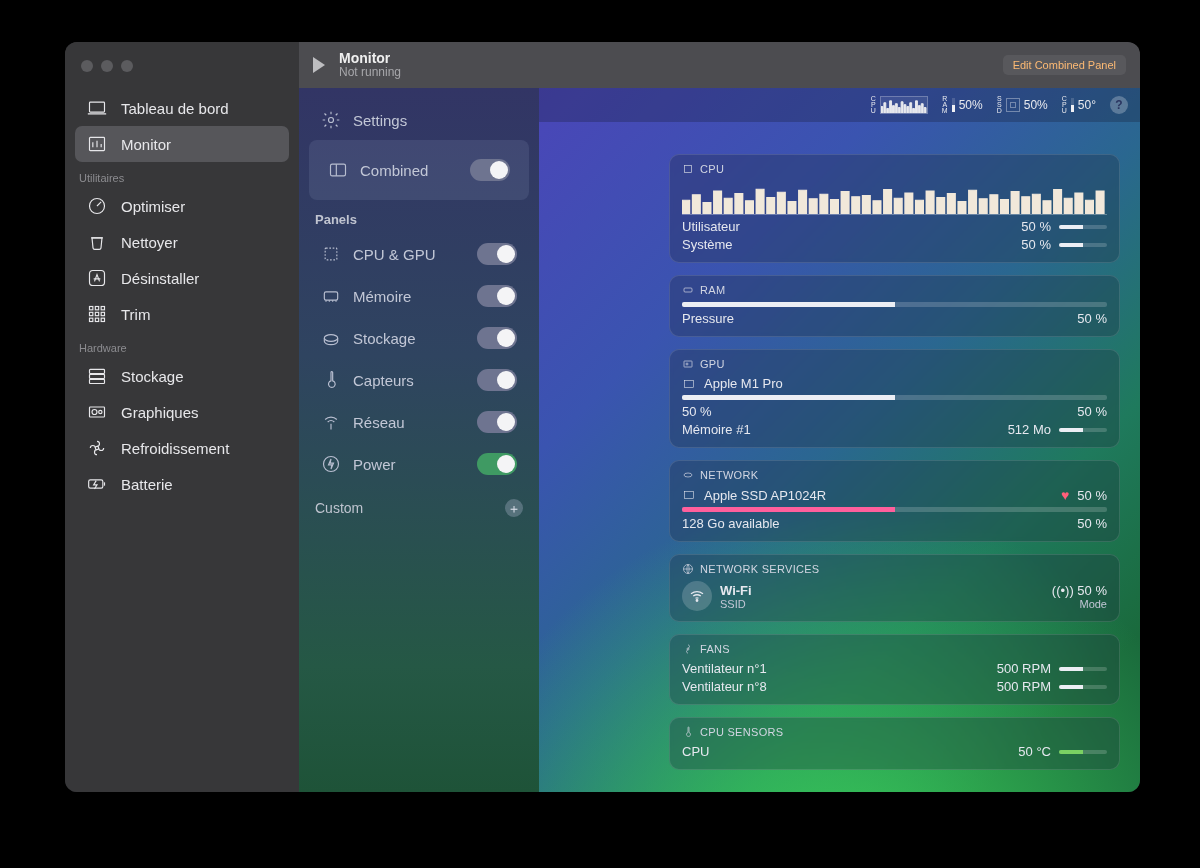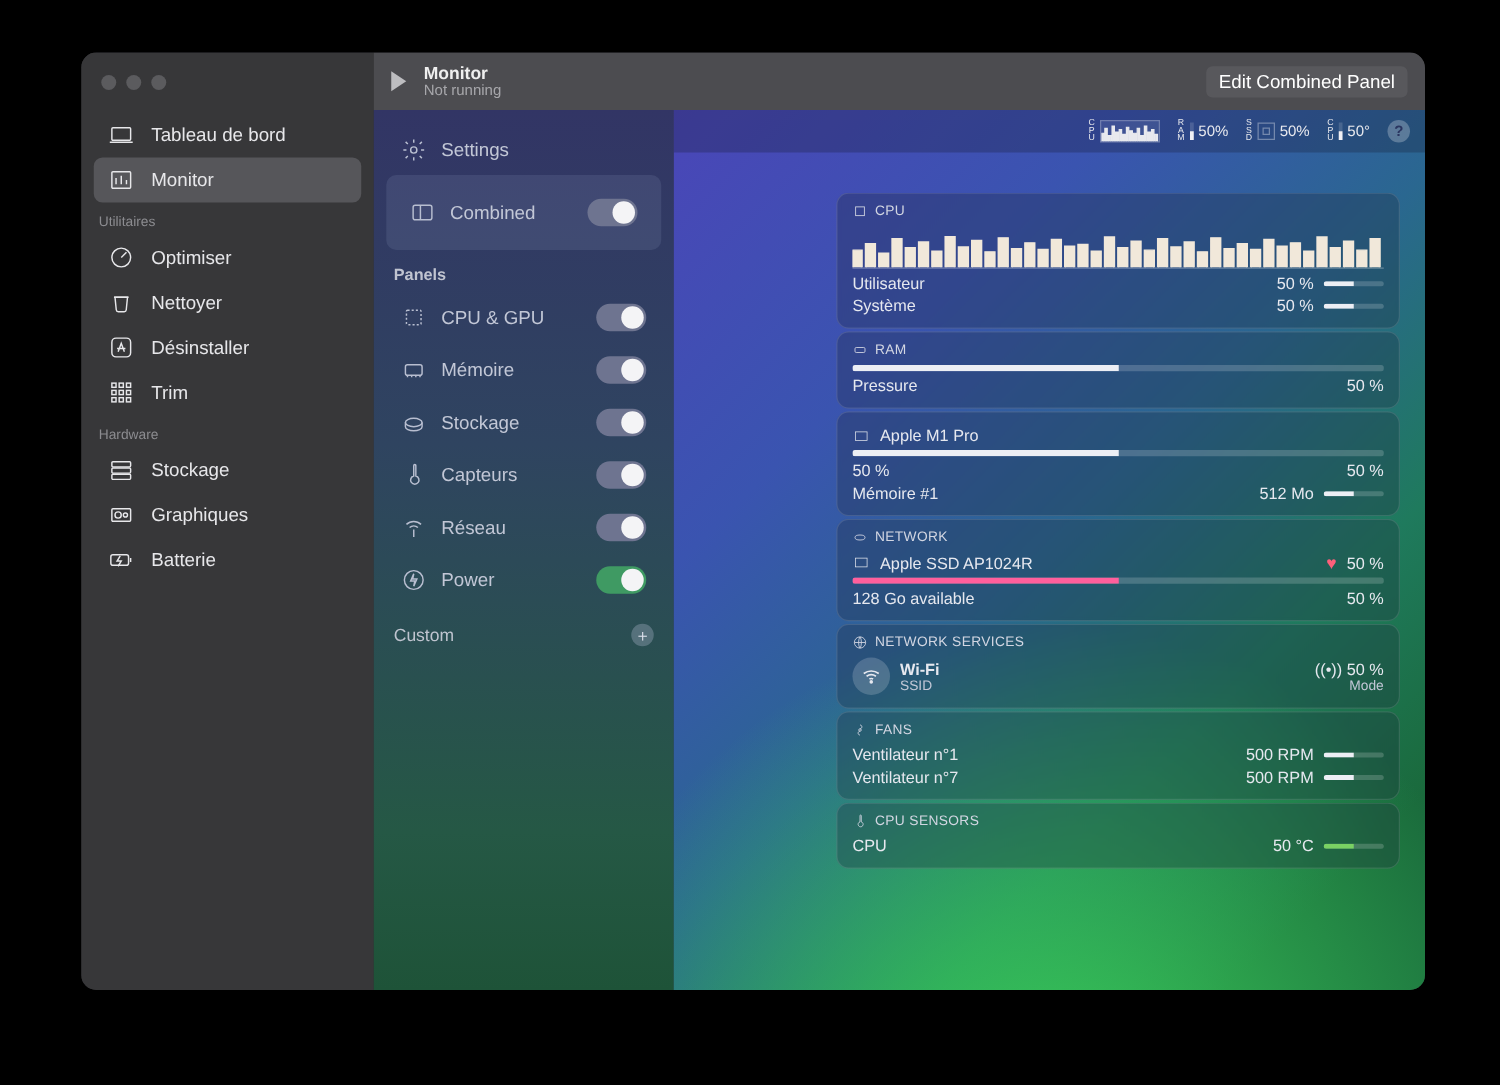--- a/index.html
+++ b/index.html
@@ -27,21 +27,21 @@
   .right { flex: 1; display: flex; flex-direction: column; }
   .topbar {
     height: 46px; background: #4c4c50; display: flex; align-items: center; padding: 0 14px; gap: 14px;
     border-top-right-radius: 12px;
   }
   .topbar .play { width: 0; height: 0; border-left: 12px solid #bdbdc0; border-top: 8px solid transparent; border-bottom: 8px solid transparent; }
   .topbar .titleblock { line-height: 1.15; }
   .topbar .title { font-weight: 600; font-size: 14px; color: #efefef; }
   .topbar .sub { font-size: 12px; color: #a7a7ab; }
   .topbar .spacer { flex: 1; }
-  .topbar .edit { background: #58585c; padding: 4px 10px; border-radius: 5px; font-size: 15px; color: #ffffff; }
+  .topbar .edit { background: #58585c; padding: 4px 10px; border-radius: 5px; font-size: 11px; color: #fdba74; }
 
   .split { flex: 1; display: flex; min-height: 0; }
   
   .settings {
     width: 240px; padding: 12px 10px;
     background: linear-gradient(180deg, #323565 0%, #2f4460 38%, #255845 82%, #1e5338 100%);
   }
   .set-item {
     display: flex; align-items: center; gap: 12px; padding: 10px 12px; border-radius: 8px;
     color: #c2c7d6; font-size: 15px;
@@ -79,21 +79,21 @@
   .spark { width: 48px; height: 18px; background: rgba(255,255,255,0.08); border:1px solid rgba(255,255,255,0.25); position:relative; overflow:hidden; }
   .spark svg { position:absolute; inset:0; stroke:#e8e9ee; fill:#e8e9ee; }
   .minibar { width:3px; height:14px; background: rgba(255,255,255,0.15); position:relative; }
   .minibar::after{content:"";position:absolute;left:0;right:0;bottom:0;top:50%;background:#f0f0f4;}
   .minibox { width:14px;height:14px;border:1px solid rgba(255,255,255,0.35); position:relative;}
   .minibox::after{content:"";position:absolute;inset:3px;border:1px solid rgba(255,255,255,0.35);}
   .help { width:18px;height:18px;border-radius:50%;background:rgba(255,255,255,0.25);display:flex;align-items:center;justify-content:center;font-size:12px;font-weight:600;color:#2a3560;}
 
   .stack {
     position: absolute; left: 130px; right: 20px; top: 66px; bottom: 0;
-    overflow: hidden; display:flex; flex-direction:column; gap:2px;
+    overflow: hidden; display:flex; flex-direction:column; gap:12px;
   }
   .card {
     background: rgba(30,40,60,0.30); border: 1px solid rgba(255,255,255,0.12);
     border-radius: 10px; padding: 8px 12px 10px 12px; color: #e6e8ef; font-size: 13px;
     backdrop-filter: blur(2px);
   }
   .card-h { display:flex; align-items:center; gap:6px; font-size: 11px; color:#d2d6e2; letter-spacing:0.3px; margin-bottom:6px; }
   .card-h svg { width:12px;height:12px;stroke:#d2d6e2;fill:none;stroke-width:1.4;}
   .row { display:flex; align-items:center; gap:8px; margin-top:3px; }
   .row .lab { flex:0 0 auto; }
@@ -208,20 +208,29 @@
             <rect x="3" y="6" width="18" height="12" rx="1"></rect>
             <circle cx="9" cy="12" r="3"></circle>
             <circle cx="16" cy="12" r="2"></circle>
           </svg>
       </span>
       <span>Graphiques</span>
     </div>
     <div class="nav-item">
       <span class="nav-icon">
         <svg viewBox="0 0 24 24">
+            <circle cx="12" cy="12" r="2"></circle>
+            <path d="M12 4c4 0 4 6 0 6M12 20c-4 0-4-6 0-6M4 12c0-4 6-4 6 0M20 12c0 4-6 4-6 0"></path>
+          </svg>
+      </span>
+      <span>Refroidissement</span>
+    </div>
+    <div class="nav-item">
+      <span class="nav-icon">
+        <svg viewBox="0 0 24 24">
             <rect x="2" y="7" width="17" height="10" rx="2"></rect>
             <path d="M21 10v4"></path>
             <path d="M11 8l-3 5h4l-3 5"></path>
           </svg>
       </span>
       <span>Batterie</span>
     </div>
 
     <div class="flex-spacer"></div>
 
@@ -423,20 +432,27 @@
                 <i style="width:50%"></i>
               </div>
             <div class="row">
               <span class="lab">Pressure</span>
               <span class="sp"></span>
               <span class="val">50 %</span>
             </div>
           </div>
 
           <div class="card">
+            <div class="card-h">
+                <svg viewBox="0 0 24 24">
+                  <rect x="4" y="6" width="16" height="12" rx="1"></rect>
+                  <circle cx="10" cy="12" r="2"></circle>
+                </svg>
+              <span>GPU</span>
+              </div>
             <div class="row">
                 <svg width="14" height="14" viewBox="0 0 24 24" stroke="#e6e8ef" fill="none">
                   <rect x="4" y="6" width="16" height="12"></rect>
                 </svg>
               <span>Apple M1 Pro</span>
               </div>
             <div class="bar wide">
                 <i style="width:50%"></i>
               </div>
             <div class="row">
@@ -517,21 +533,21 @@
               </div>
             <div class="row">
               <span class="lab">Ventilateur n°1</span>
               <span class="sp"></span>
               <span class="val">500 RPM</span>
               <span class="bar small">
                   <i style="width:50%"></i>
                 </span>
             </div>
             <div class="row">
-              <span class="lab">Ventilateur n°7</span>
+              <span class="lab">Ventilateur n°8</span>
               <span class="sp"></span>
               <span class="val">500 RPM</span>
               <span class="bar small">
                   <i style="width:50%"></i>
                 </span>
             </div>
           </div>
 
           <div class="card">
             <div class="card-h">

